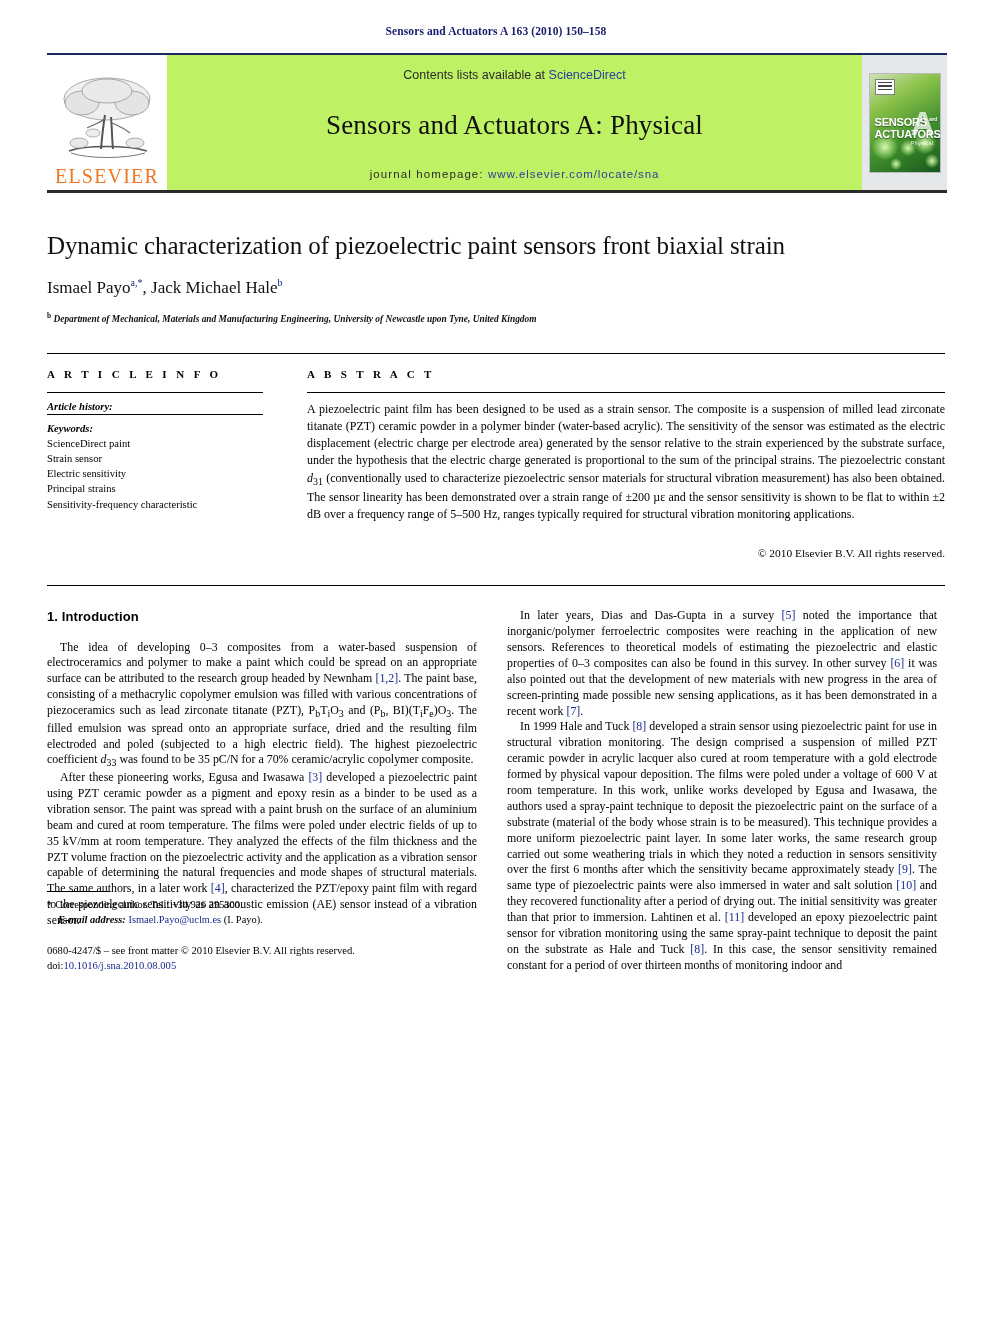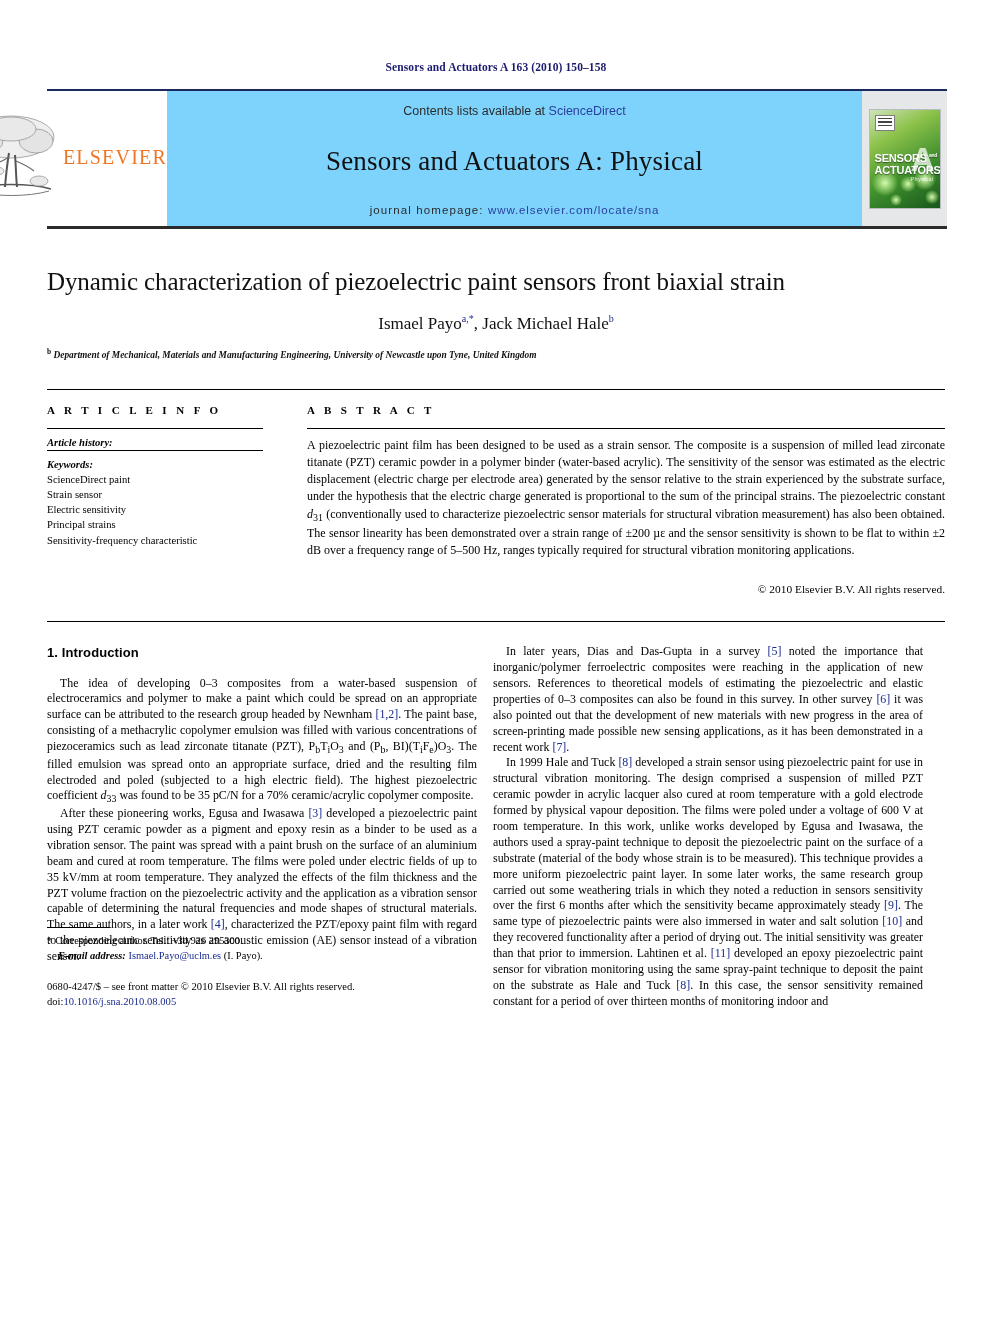--- a/index.html
+++ b/index.html
@@ -21,21 +21,21 @@
     height: 1323px;
     padding: 0;
   }
 
   
   .running-head {
     text-align: center;
     font-size: 11.5px;
     color: #1a1a6e;
     font-weight: bold;
-    padding-top: 61px;
+    padding-top: 25px;
     letter-spacing: .1px;
   }
 
   
   .masthead {
     position: relative;
     margin: 16px 45px 0 47px;
     border-top: 2.5px solid #1a2a5e;
     border-bottom: 3px solid #2b2b2b;
     height: 135px;
@@ -43,39 +43,39 @@
   }
   .masthead-inner {
     display: flex;
     align-items: stretch;
     height: 135px;
   }
   .elsevier-logo {
     width: 120px;
     flex: 0 0 120px;
     display: flex;
-    flex-direction: row;
+    flex-direction: column;
     justify-content: flex-end;
     align-items: center;
     padding-bottom: 4px;
     box-sizing: border-box;
   }
   .tree-svg { display:block; }
   .elsevier-word {
     font-family: "Liberation Serif", serif;
     font-size: 20px;
     letter-spacing: 1.2px;
     color: #ee7624;
     font-weight: normal;
     line-height: 1;
     margin-top: 1px;
   }
   .masthead-center {
     flex: 1 1 auto;
-    background: #7dd3fc;
+    background: #bef264;
     display: flex;
     flex-direction: column;
     justify-content: space-between;
     align-items: center;
     padding: 13px 0 10px 0;
     box-sizing: border-box;
   }
   .contents-line {
     font-family: "Liberation Sans", sans-serif;
     font-size: 12.5px;
@@ -169,21 +169,20 @@
     font-weight: normal;
     color: #111111;
     line-height: 1.18;
     margin: 0 0 16px 0;
     letter-spacing: -.1px;
   }
   .authors {
     font-size: 17px;
     color: #111111;
     margin: 0 0 13px 0;
-    text-align: center;
   }
   .authors sup {
     font-size: 10px;
     color: #1a2a8e;
     vertical-align: super;
   }
   .affil {
     font-size: 9.4px;
     font-style: italic;
     font-weight: bold;
@@ -254,21 +253,21 @@
     padding-top: 22px;
   }
   .bcol {
     width: 430px;
     flex: 0 0 430px;
     font-size: 11.9px;
     line-height: 1.335;
     text-align: justify;
     position: relative;
   }
-  .bcol.left { margin-right: 16px; }
+  .bcol.left { margin-right: 30px; }
   .sec-title {
     font-family: "Liberation Sans", sans-serif;
     font-size: 13px;
     font-weight: bold;
     margin: 0 0 14px 0;
     letter-spacing: .1px;
   }
   .bcol p {
     margin: 0;
     text-indent: 13px;

